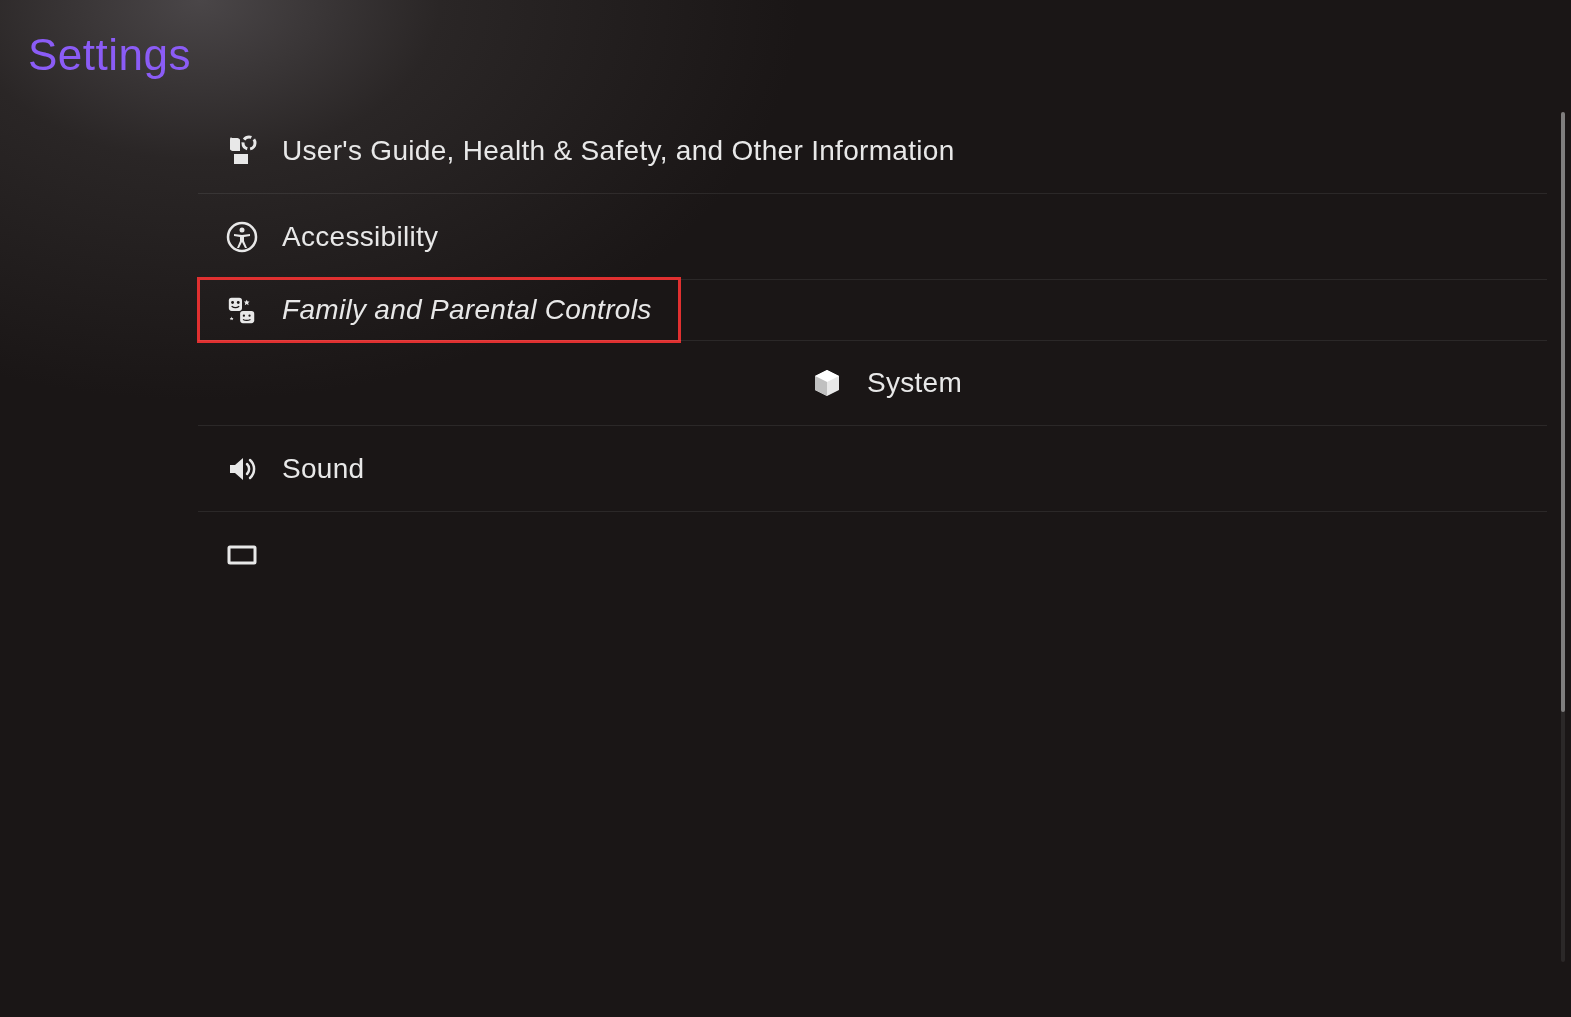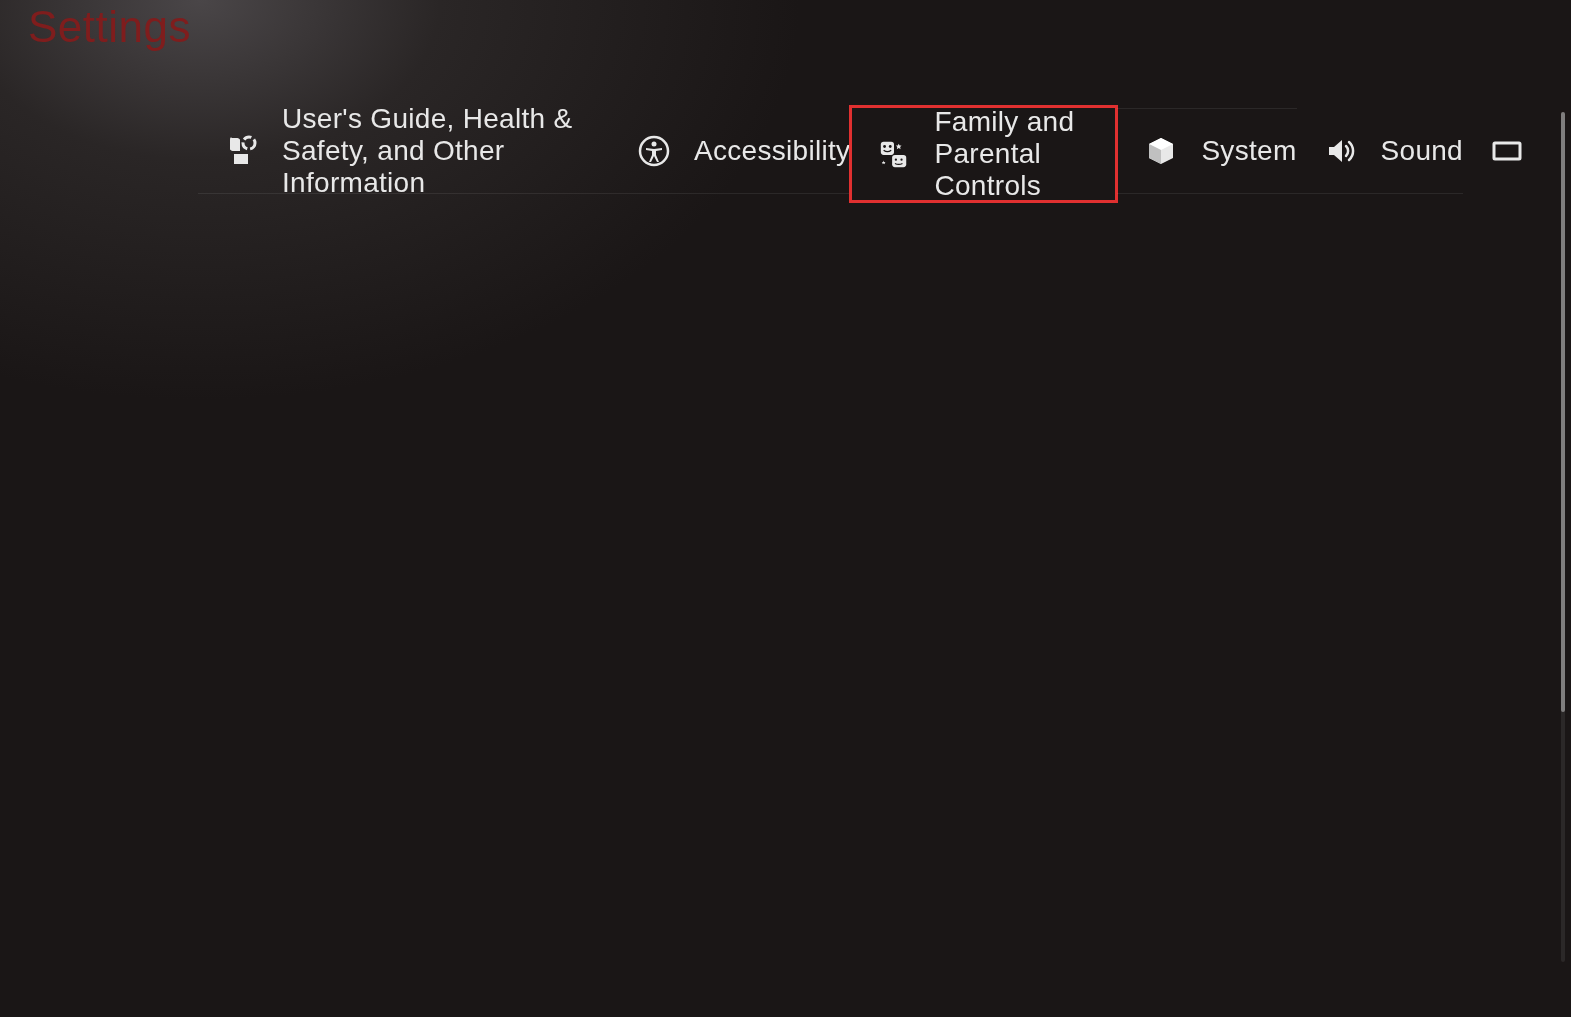--- a/index.html
+++ b/index.html
@@ -12,34 +12,34 @@
       height: 1017px;
       background: #1a1818;
       background: radial-gradient(ellipse 600px 400px at 200px 0px, #4a4648 0%, #2a2626 40%, #1a1616 100%);
       font-family: -apple-system, BlinkMacSystemFont, "Segoe UI", Arial, sans-serif;
       color: #e8e8e8;
       overflow: hidden;
       position: relative;
     }
     .page-title {
       position: absolute;
-      top: 2px;
+      top: 30px;
       left: 28px;
       font-size: 44px;
       font-weight: 400;
-      color: #7f1d1d;
+      color: #8b5cf6;
       letter-spacing: 0.5px;
     }
     .settings-list {
       position: absolute;
       top: 108px;
       left: 198px;
       right: 24px;
       display: flex;
-      flex-direction: row;
+      flex-direction: column;
     }
     .settings-item {
       display: flex;
       align-items: center;
       height: 86px;
       padding-left: 26px;
       position: relative;
       border-bottom: 1px solid rgba(255,255,255,0.08);
       cursor: pointer;
     }
@@ -54,21 +54,22 @@
     }
     .settings-item.highlighted {
       outline: 3px solid #e03030;
       outline-offset: -2px;
     }
     .settings-item.highlighted-wrap {
       width: 482px;
       border-bottom: none;
       margin-top: -2px;
       margin-bottom: -2px;
-      height: 96px;
+      height: 64px;
+      font-style: italic;
     }
     .icon-slot {
       width: 36px;
       height: 36px;
       display: flex;
       align-items: center;
       justify-content: center;
       margin-right: 22px;
       flex-shrink: 0;
     }

